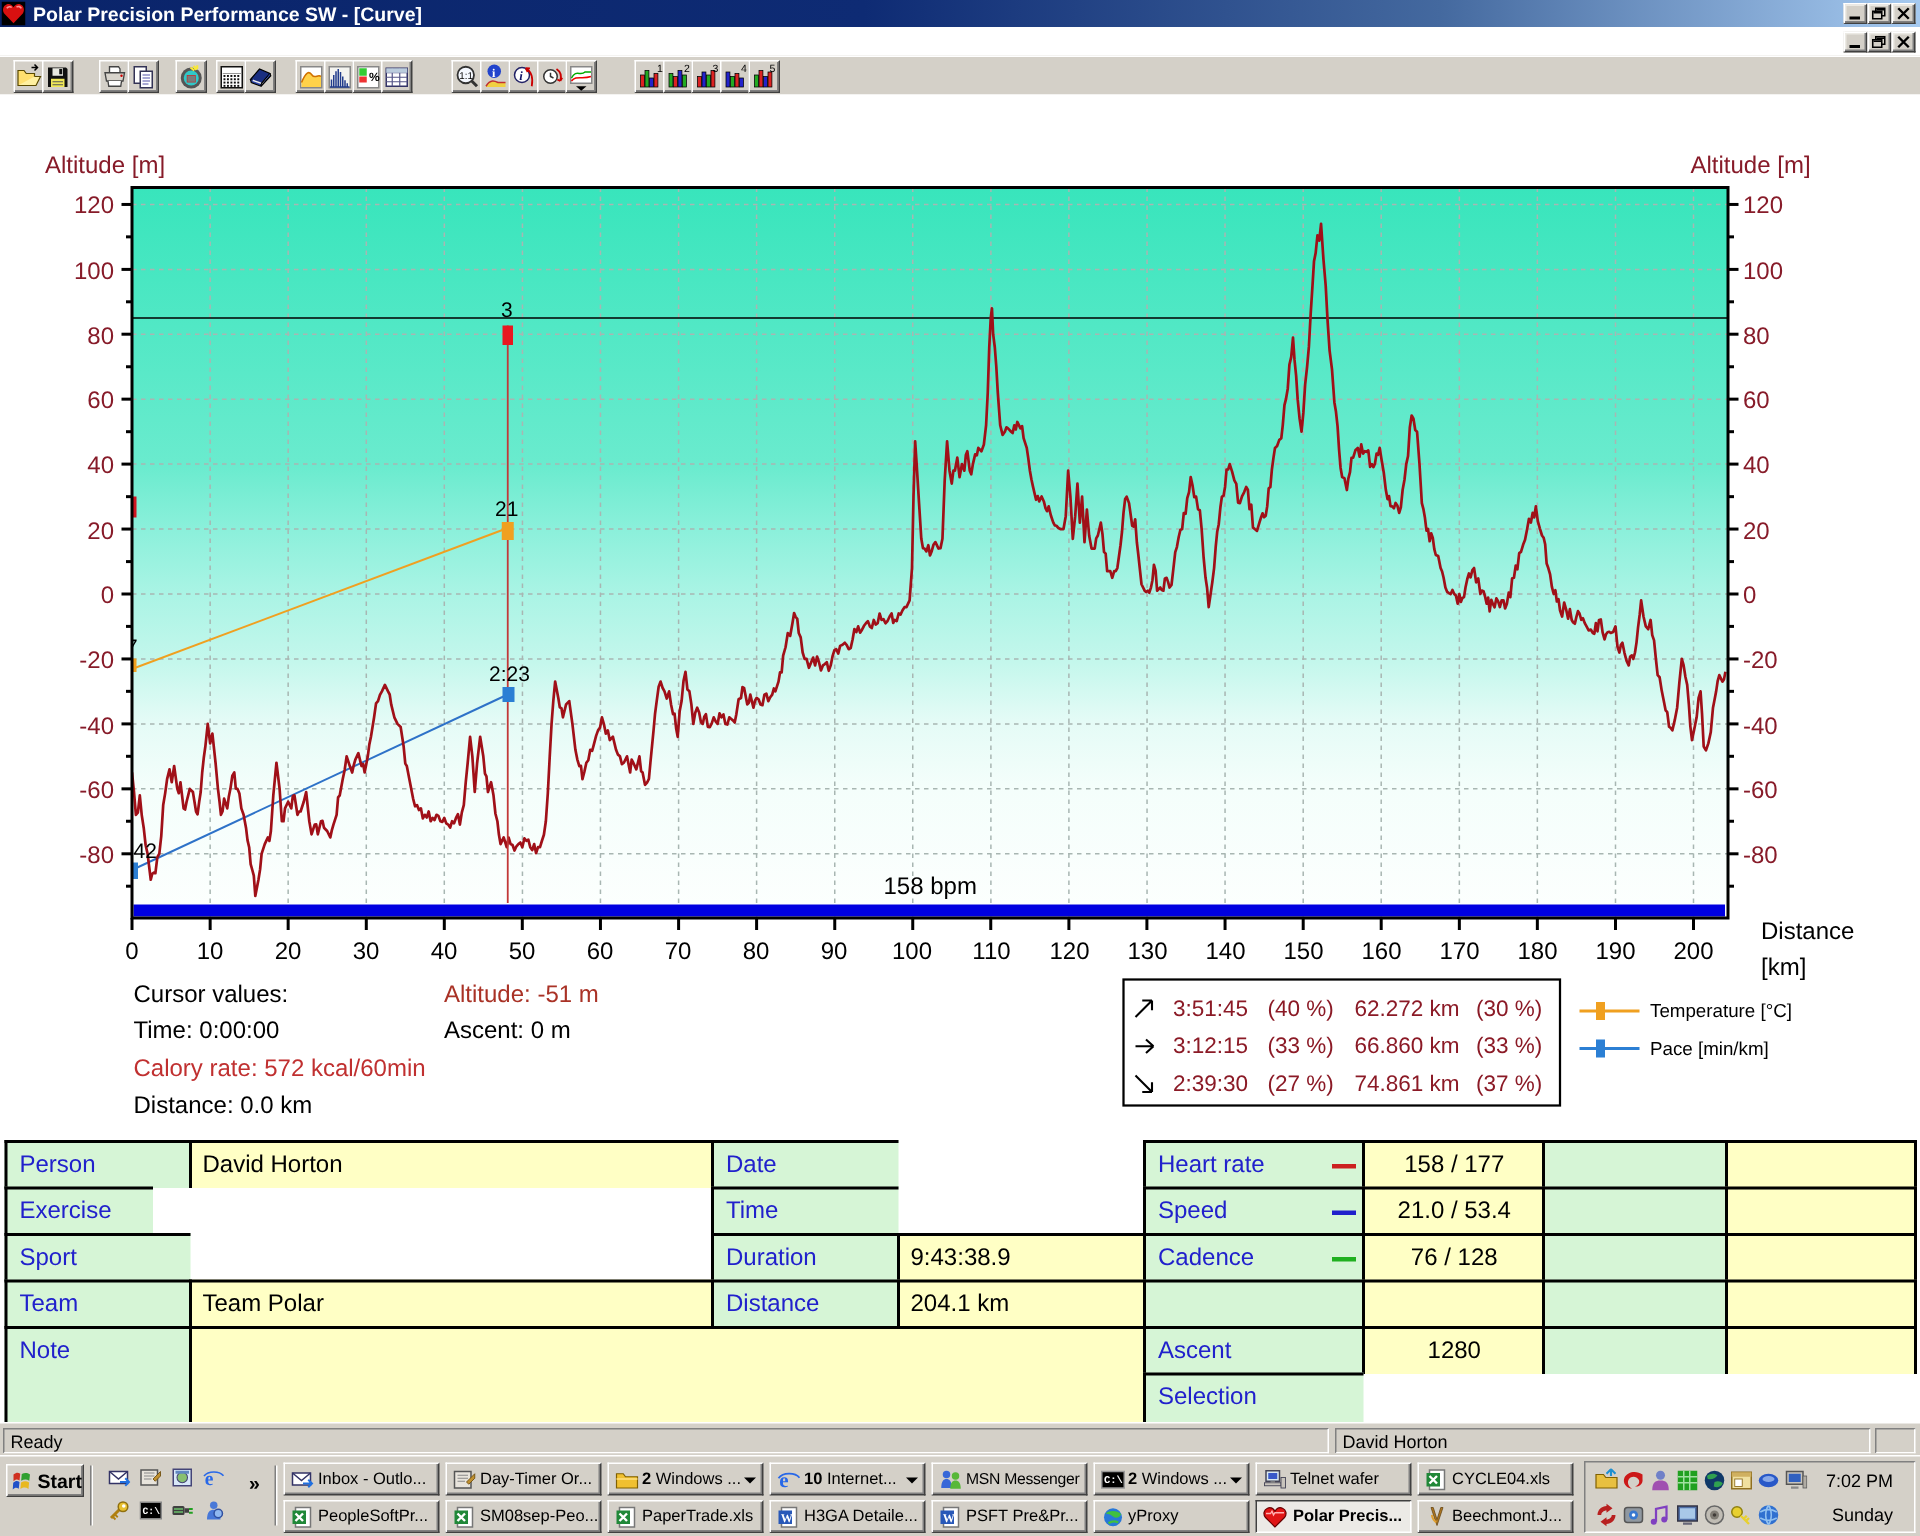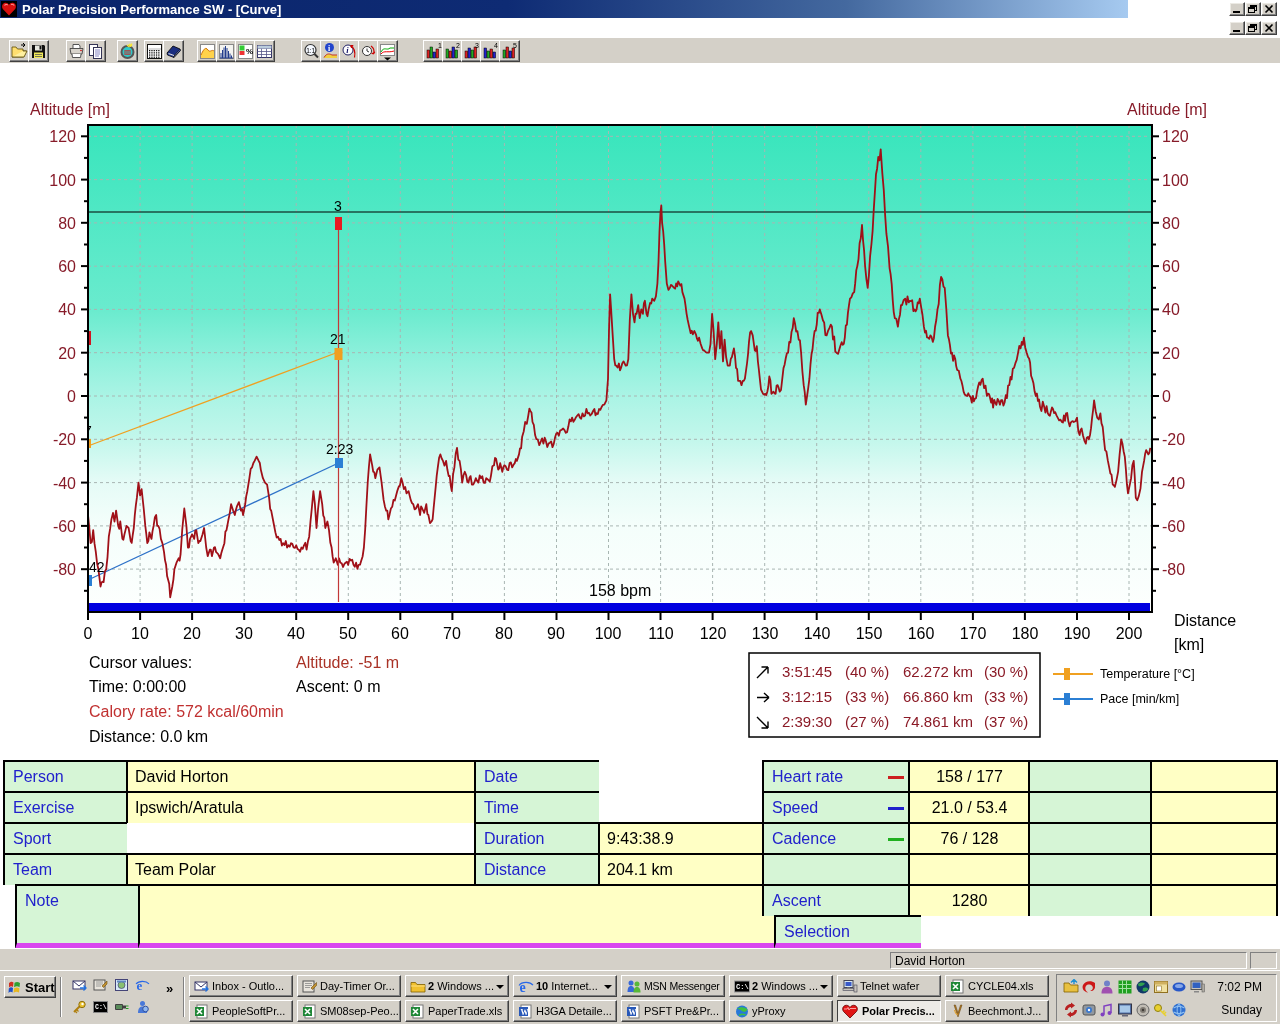--- a/index.html
+++ b/index.html
@@ -1,19 +1,19 @@
 <!DOCTYPE html>
 <html><head>
 <meta charset="utf-8">
 <style>
 * { margin:0; padding:0; box-sizing:border-box; }
 html,body { width:1280px; height:1024px; overflow:hidden; font-family:"Liberation Sans",sans-serif; background:#fff; }
 .page { position:relative; width:1280px; height:1024px; background:#fff; }
 
-.titlebar { position:absolute; left:0; top:0; width:1128px; height:18px;
+.titlebar { position:absolute; left:0; top:0; width:1280px; height:18px;
   background:linear-gradient(90deg,#0A246A 0%,#0E2B74 45%,#44699F 75%,#A6CAF0 100%); }
 .titletext { position:absolute; left:22px; top:2px; color:#fff; font-size:13px; font-weight:bold; letter-spacing:0px; }
 .wbtn { position:absolute; width:16px; height:14px; top:2px; background:#D4D0C8;
   border-top:1px solid #fff; border-left:1px solid #fff; border-right:1px solid #404040; border-bottom:1px solid #404040;
   box-shadow:inset -1px -1px 0 #808080, inset 1px 1px 0 #ECEAE4; font-size:9px; text-align:center; color:#000; }
 .menubar { position:absolute; left:0; top:18px; width:1280px; height:19px; background:#D4D0C8; }
 .menuitem { position:absolute; top:3px; font-size:11.5px; color:#000; }
 .toolbar { position:absolute; left:0; top:37px; width:1280px; height:26px; background:#D4D0C8; border-top:1px solid #fff; }
 .tbtn { position:absolute; top:2px; width:21px; height:22px; background:#D4D0C8;
   border-top:1px solid #FFFFFF; border-left:1px solid #FFFFFF; border-right:1px solid #404040; border-bottom:1px solid #404040;
@@ -36,21 +36,21 @@
 .taskbtn svg, .taskbtn .ticon { position:absolute; left:4px; top:3px; }
 .taskbtn.pressed { background:#ECEAE6; border-top:1px solid #404040; border-left:1px solid #404040; border-right:1px solid #fff; border-bottom:1px solid #fff; box-shadow:none; }
 .taskbtn.pressed .lbl { font-weight:bold; left:24px; }
 .tray { position:absolute; left:1056px; top:3px; width:221px; height:48px; border:1px solid; border-color:#808080 #fff #fff #808080; }
 .trayicon { position:absolute; width:16px; height:16px; }
 .clock { position:absolute; right:14px; font-size:12px; color:#000; }
 
 .chartsvg { position:absolute; left:0; top:0; }
 .cell { position:absolute; border-left:2px solid #000; border-top:2px solid #000; overflow:hidden; }
 .cell.br { border-right:2px solid #000; }
-.cell.bb { border-bottom:6px solid #d946ef;margin-left:12px; }
+.cell.bb { border-bottom:1px solid #d946ef; }
 .cell.green { background:#D6F5D6; }
 .cell.yellow { background:#FFFFC5; }
 .cell .lab { position:absolute; left:8px; top:6px; font-size:16px; color:#2121CC; }
 .cell .val { position:absolute; left:7px; top:6px; font-size:16px; color:#000; }
 .cell .cen { position:absolute; width:100%; top:6px; font-size:16px; color:#000; text-align:center; }
 .dash { position:absolute; top:14px; height:3px; width:16px; }
 </style>
 </head>
 <body>
 <div class="page">
@@ -507,25 +507,22 @@
     </div>
 <div class="cell green" style="left:762px;top:760px;width:147px;height:32px">
       <span class="lab">Heart rate</span>
       <span class="dash" style="right:5px;background:#CC2020"></span>
     </div>
 <div class="cell yellow" style="left:908px;top:760px;width:121px;height:32px">
       <span class="cen">158 / 177</span>
     </div>
 <div class="cell green" style="left:1028px;top:760px;width:123px;height:32px"></div>
 <div class="cell yellow br" style="left:1150px;top:760px;width:128px;height:32px"></div>
-<div class="cell green" style="left:3px;top:791px;width:124px;height:32px">
+<div class="cell green" style="left:3px;top:791px;width:99px;height:32px">
       <span class="lab">Exercise</span>
-    </div>
-<div class="cell yellow" style="left:126px;top:791px;width:349px;height:32px">
-      <span class="val">Ipswich/Aratula</span>
     </div>
 <div class="cell green" style="left:474px;top:791px;width:125px;height:32px">
       <span class="lab">Time</span>
     </div>
 <div class="cell green" style="left:762px;top:791px;width:147px;height:32px">
       <span class="lab">Speed</span>
       <span class="dash" style="right:5px;background:#2020CC"></span>
     </div>
 <div class="cell yellow" style="left:908px;top:791px;width:121px;height:32px">
       <span class="cen">21.0 / 53.4</span>
@@ -576,20 +573,21 @@
 <div class="cell yellow" style="left:908px;top:884px;width:121px;height:32px">
       <span class="cen">1280</span>
     </div>
 <div class="cell green" style="left:1028px;top:884px;width:123px;height:32px"></div>
 <div class="cell yellow br" style="left:1150px;top:884px;width:128px;height:32px"></div>
 <div class="cell green bb" style="left:762px;top:915px;width:147px;height:34px">
       <span class="lab">Selection</span>
     </div>
 
 <div class="statusbar">
+<div class="spanel" style="left:2px;width:884px">Ready</div>
 <div class="spanel" style="left:890px;width:357px">David Horton</div>
 <div class="spanel" style="left:1250px;width:27px"></div>
 </div>
 
 <div class="taskbar">
 <div class="startbtn">
 <svg width="16" height="16" style="position:absolute;left:3px;top:2px" viewBox="0 0 16 16">
 <path d="M1 4 C3 2.5 4 2.5 5.5 3.5 L5 8 C3.5 7 2.5 7 1 8.5 Z" fill="#D03020"></path>
 <path d="M6.5 3.7 C8.5 2.7 10 2.7 12 4 L11.5 8.2 C9.8 7 8.2 7 6.1 8.2 Z" fill="#30A030"></path>
 <path d="M0.8 9.5 C2.5 8 3.5 8 5 9 L4.5 13.5 C3 12.5 2 12.5 0.5 14 Z" fill="#2050C8"></path>

